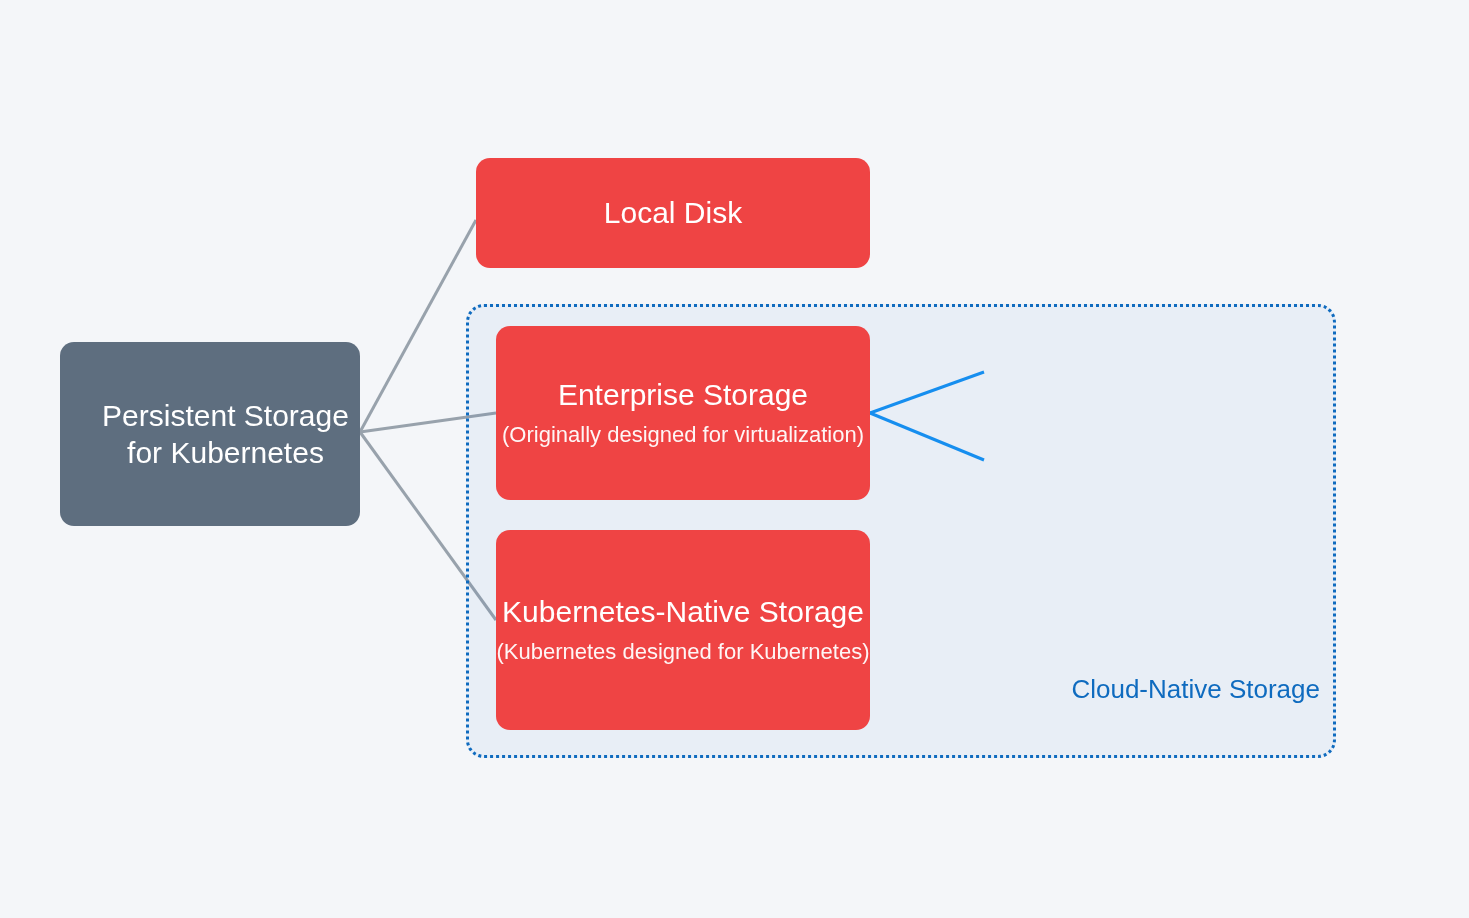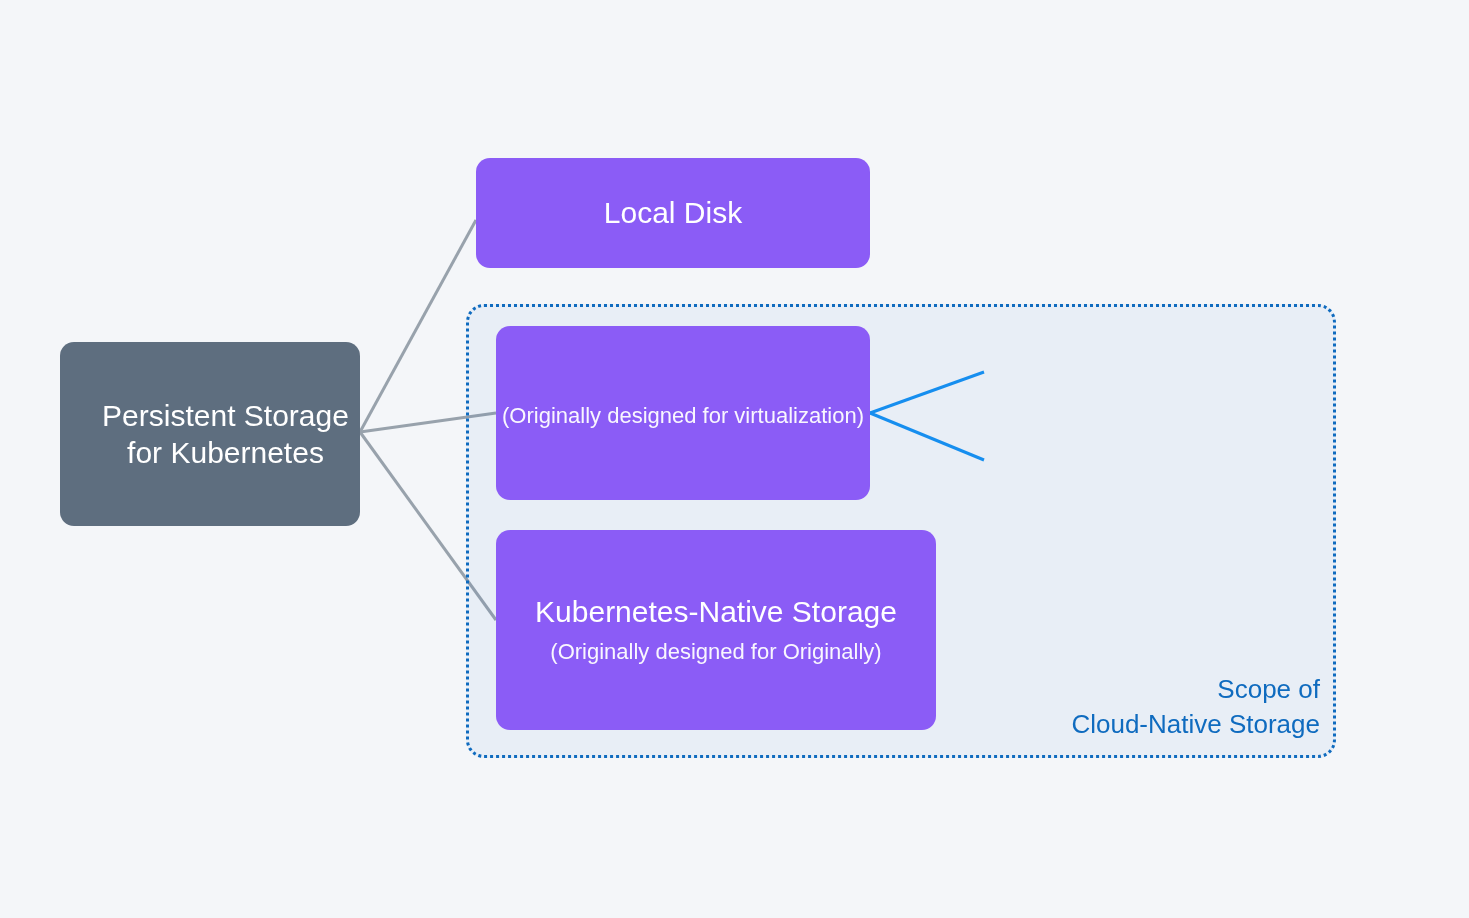--- a/index.html
+++ b/index.html
@@ -23,21 +23,21 @@
     align-items: center;
     justify-content: center;
     text-align: center;
     color: #fff;
     font-weight: 300;
   }
   .node.root {
     background: #5e6e7f;
   }
   .node.branch {
-    background: #8b5cf6;
+    background: #ef4444;
   }
   .node.leaf {
     background: #1791f2;
   }
   .node .title {
     font-size: 30px;
     line-height: 1.25;
   }
   .node .subtitle {
     font-size: 22px;
@@ -89,28 +89,28 @@
 
   <div class="node root" style="left:60px; top:342px; width:300px; height:184px;padding-left:31px;">
     <div class="title">Persistent Storage for Kubernetes</div>
   </div>
 
   <div class="node branch" style="left:476px; top:158px; width:394px; height:110px;">
     <div class="title">Local Disk</div>
   </div>
 
   <div class="node branch" style="left:496px; top:326px; width:374px; height:174px;">
+    <div class="title">Enterprise Storage</div>
     <div class="subtitle">(Originally designed for virtualization)</div>
   </div>
 
-  <div class="node branch" style="left:496px; top:530px; width:440px; height:200px;">
+  <div class="node branch" style="left:496px; top:530px; width:374px; height:200px;">
     <div class="title">Kubernetes-Native Storage</div>
-    <div class="subtitle">(Originally designed for Originally)</div>
+    <div class="subtitle">(Kubernetes designed for Kubernetes)</div>
   </div>
 
 
 
   <div class="scope-label" style="left:1000px; top:672px; width:320px;">
-    <div>Scope of</div>
     <div>Cloud-Native Storage</div>
   </div>
 
 </div>
 
 </body></html>

